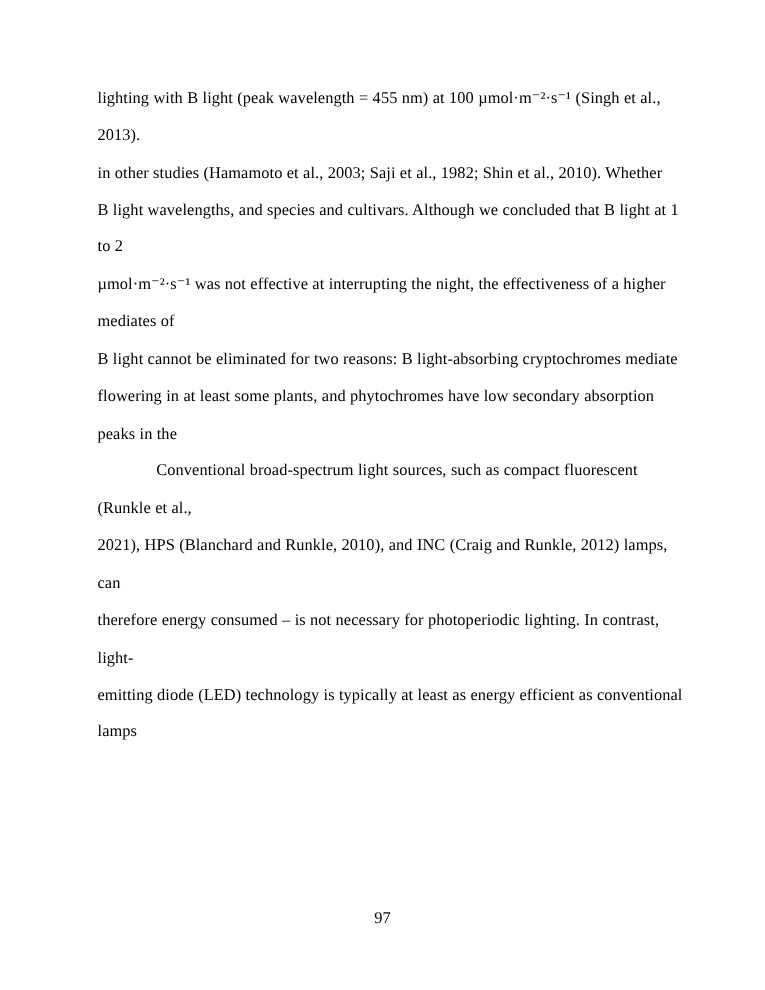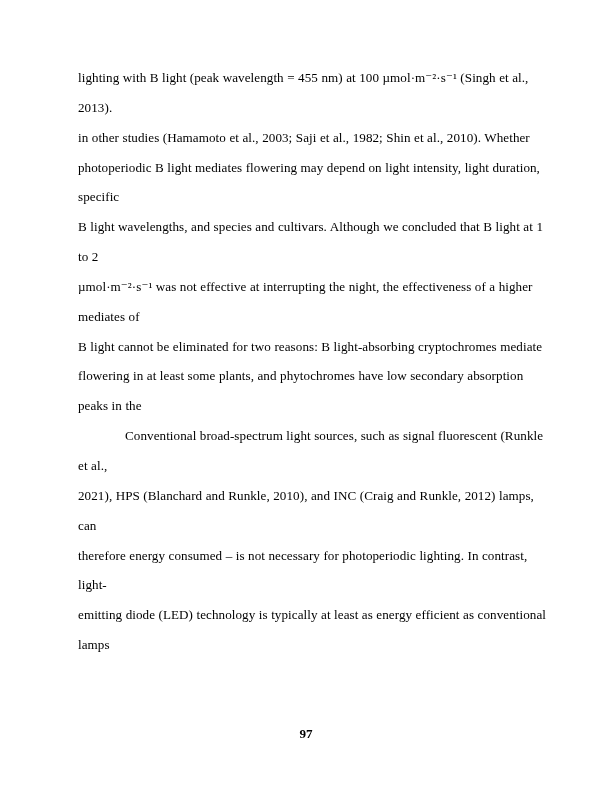--- a/index.html
+++ b/index.html
@@ -42,40 +42,38 @@
     text-indent: 47px;
   }
   .page-number {
     position: absolute;
     left: 0;
     right: 0;
     top: 726px;
     text-align: center;
     font-size: 13.1px;
     line-height: 16px;
-    font-weight: bold;
   }
 </style>
 </head>
 <body>
 
 <div class="page">
 
   <div class="text-block">
       <p class="para">
         <span class="line">lighting with B light (peak wavelength = 455 nm) at 100 µmol·m⁻²·s⁻¹ (Singh et al., 2013).</span>
         <span class="line">in other studies (Hamamoto et al., 2003; Saji et al., 1982; Shin et al., 2010). Whether</span>
-        <span class="line">photoperiodic B light mediates flowering may depend on light intensity, light duration, specific</span>
         <span class="line">B light wavelengths, and species and cultivars. Although we concluded that B light at 1 to 2</span>
         <span class="line">µmol·m⁻²·s⁻¹ was not effective at interrupting the night, the effectiveness of a higher mediates of</span>
         <span class="line">B light cannot be eliminated for two reasons: B light-absorbing cryptochromes mediate</span>
         <span class="line">flowering in at least some plants, and phytochromes have low secondary absorption peaks in the</span>
       </p>
       <p class="para">
-        <span class="line indent">Conventional broad-spectrum light sources, such as signal fluorescent (Runkle et al.,</span>
+        <span class="line indent">Conventional broad-spectrum light sources, such as compact fluorescent (Runkle et al.,</span>
         <span class="line">2021), HPS (Blanchard and Runkle, 2010), and INC (Craig and Runkle, 2012) lamps, can</span>
         <span class="line">therefore energy consumed – is not necessary for photoperiodic lighting. In contrast, light-</span>
         <span class="line">emitting diode (LED) technology is typically at least as energy efficient as conventional lamps</span>
       </p>
     </div>
 
   <div class="page-number">97</div>
 
 </div>
 

